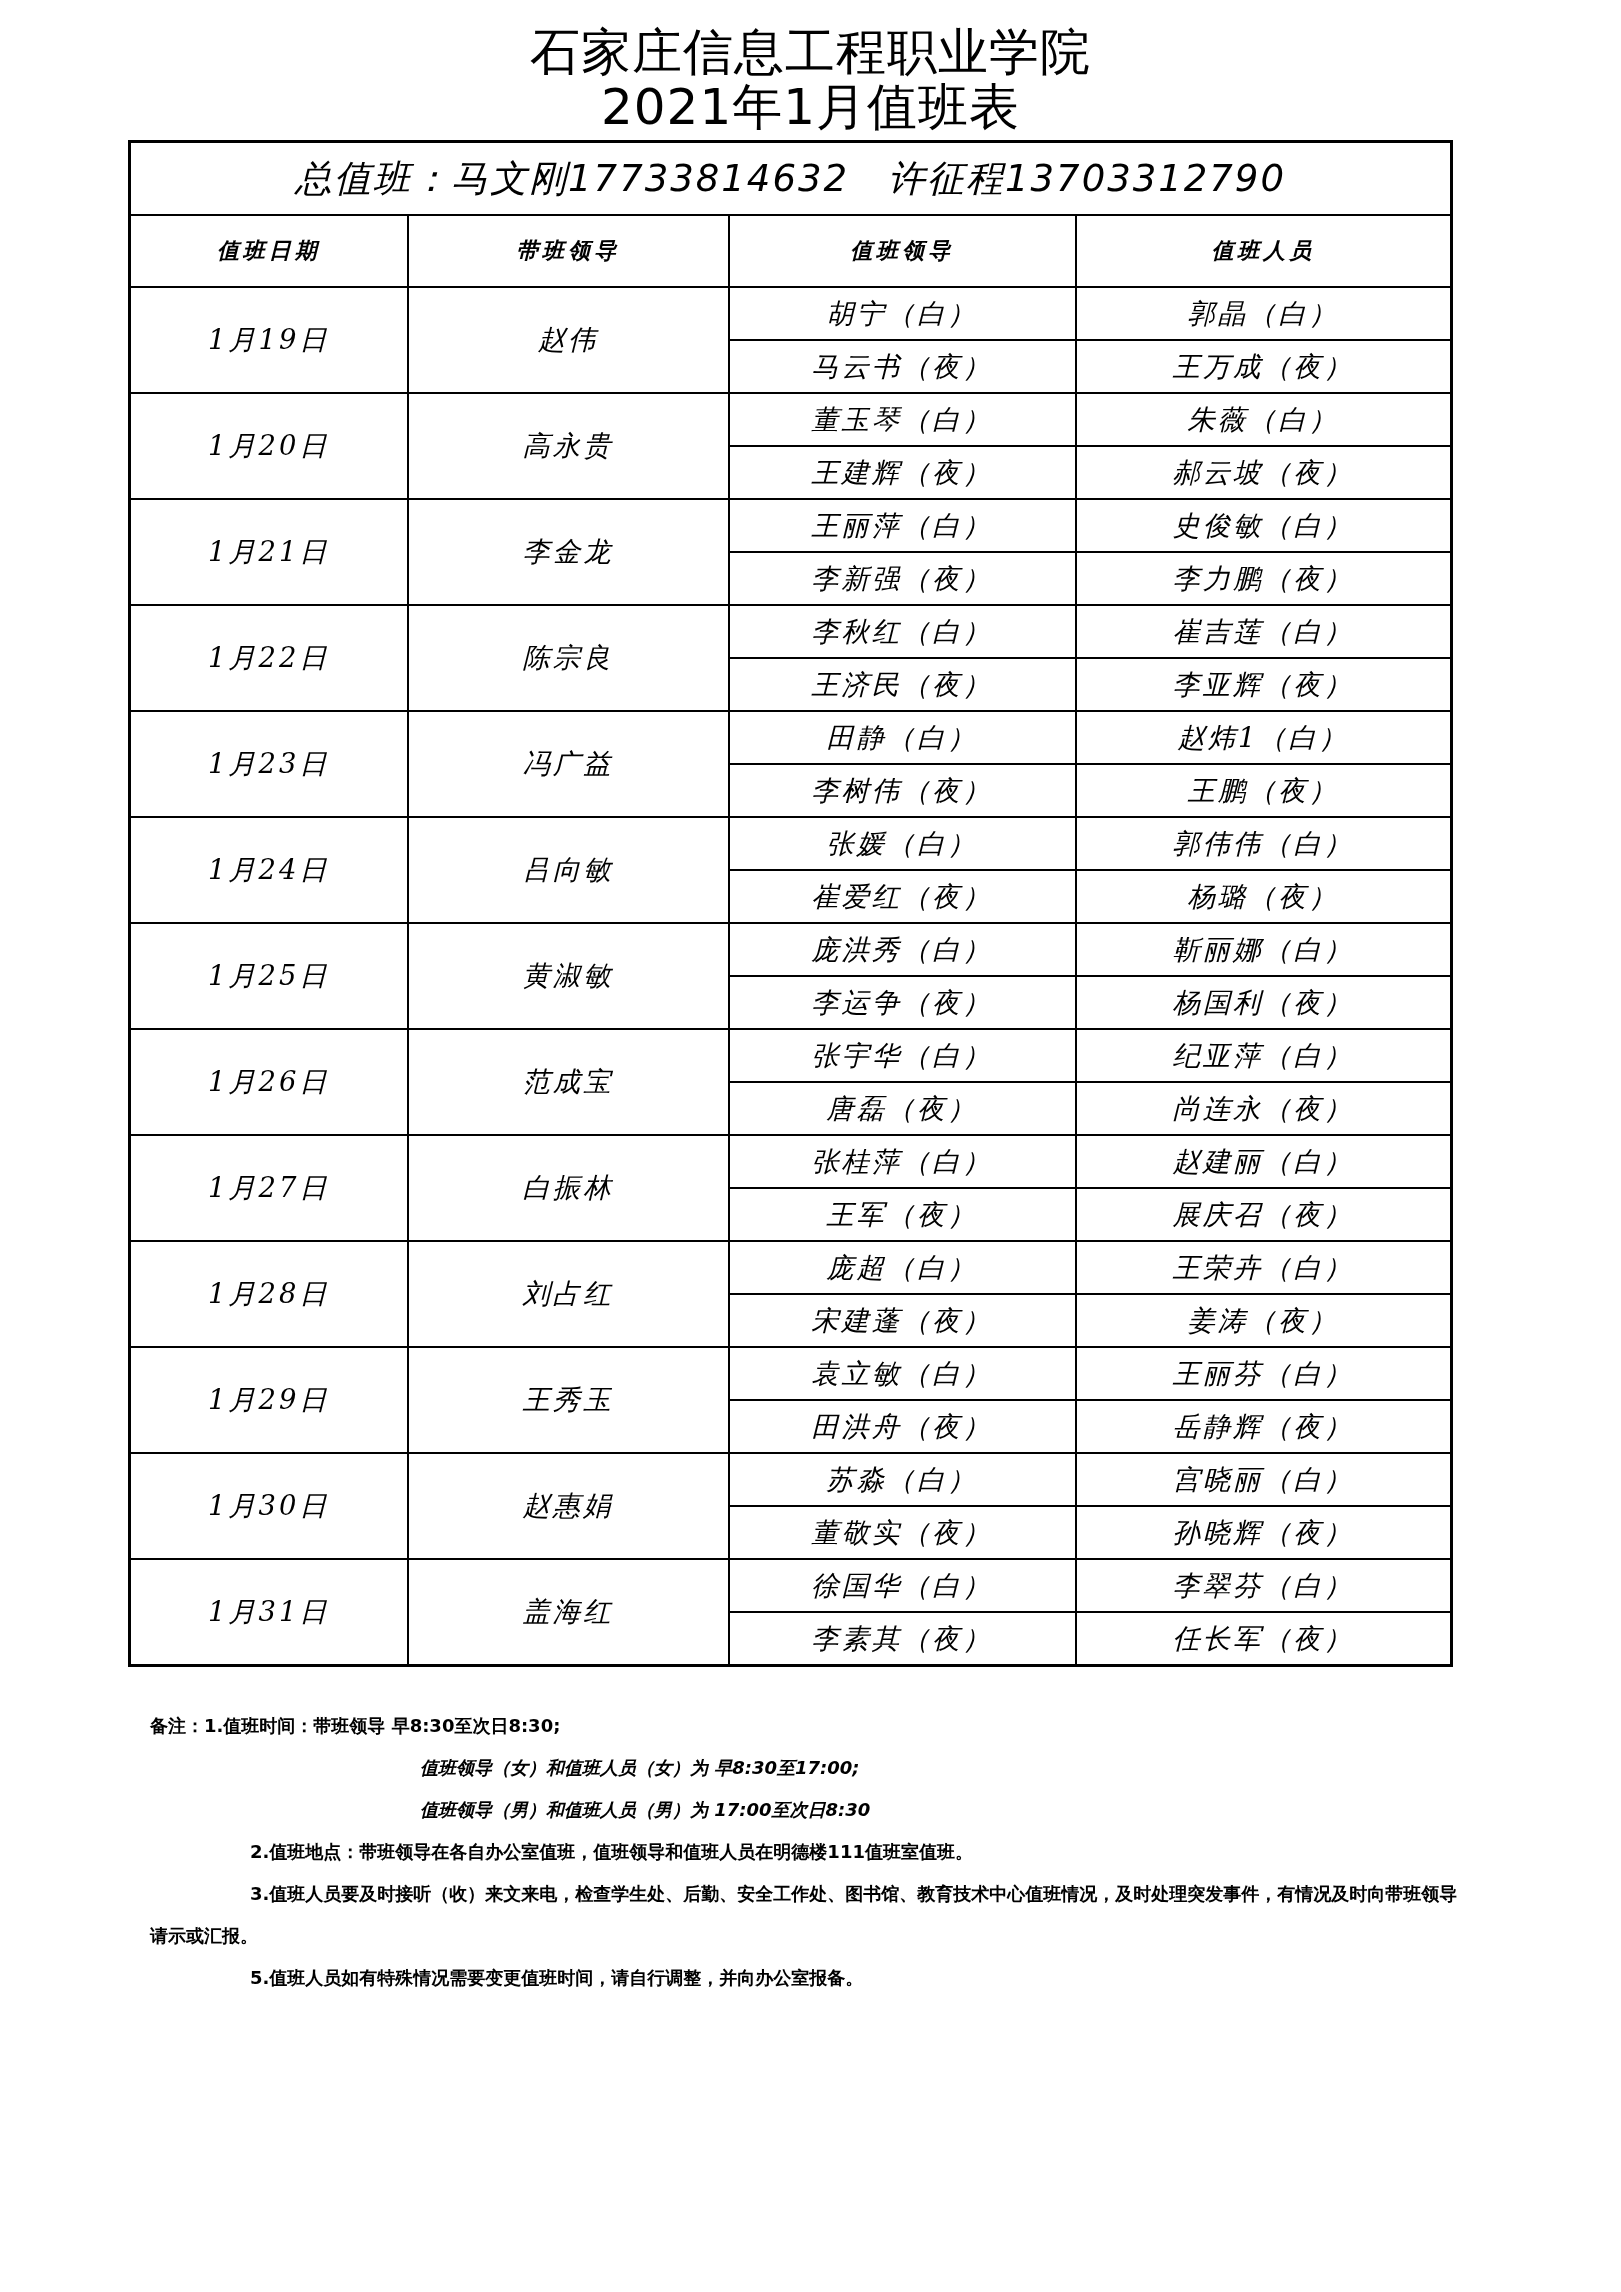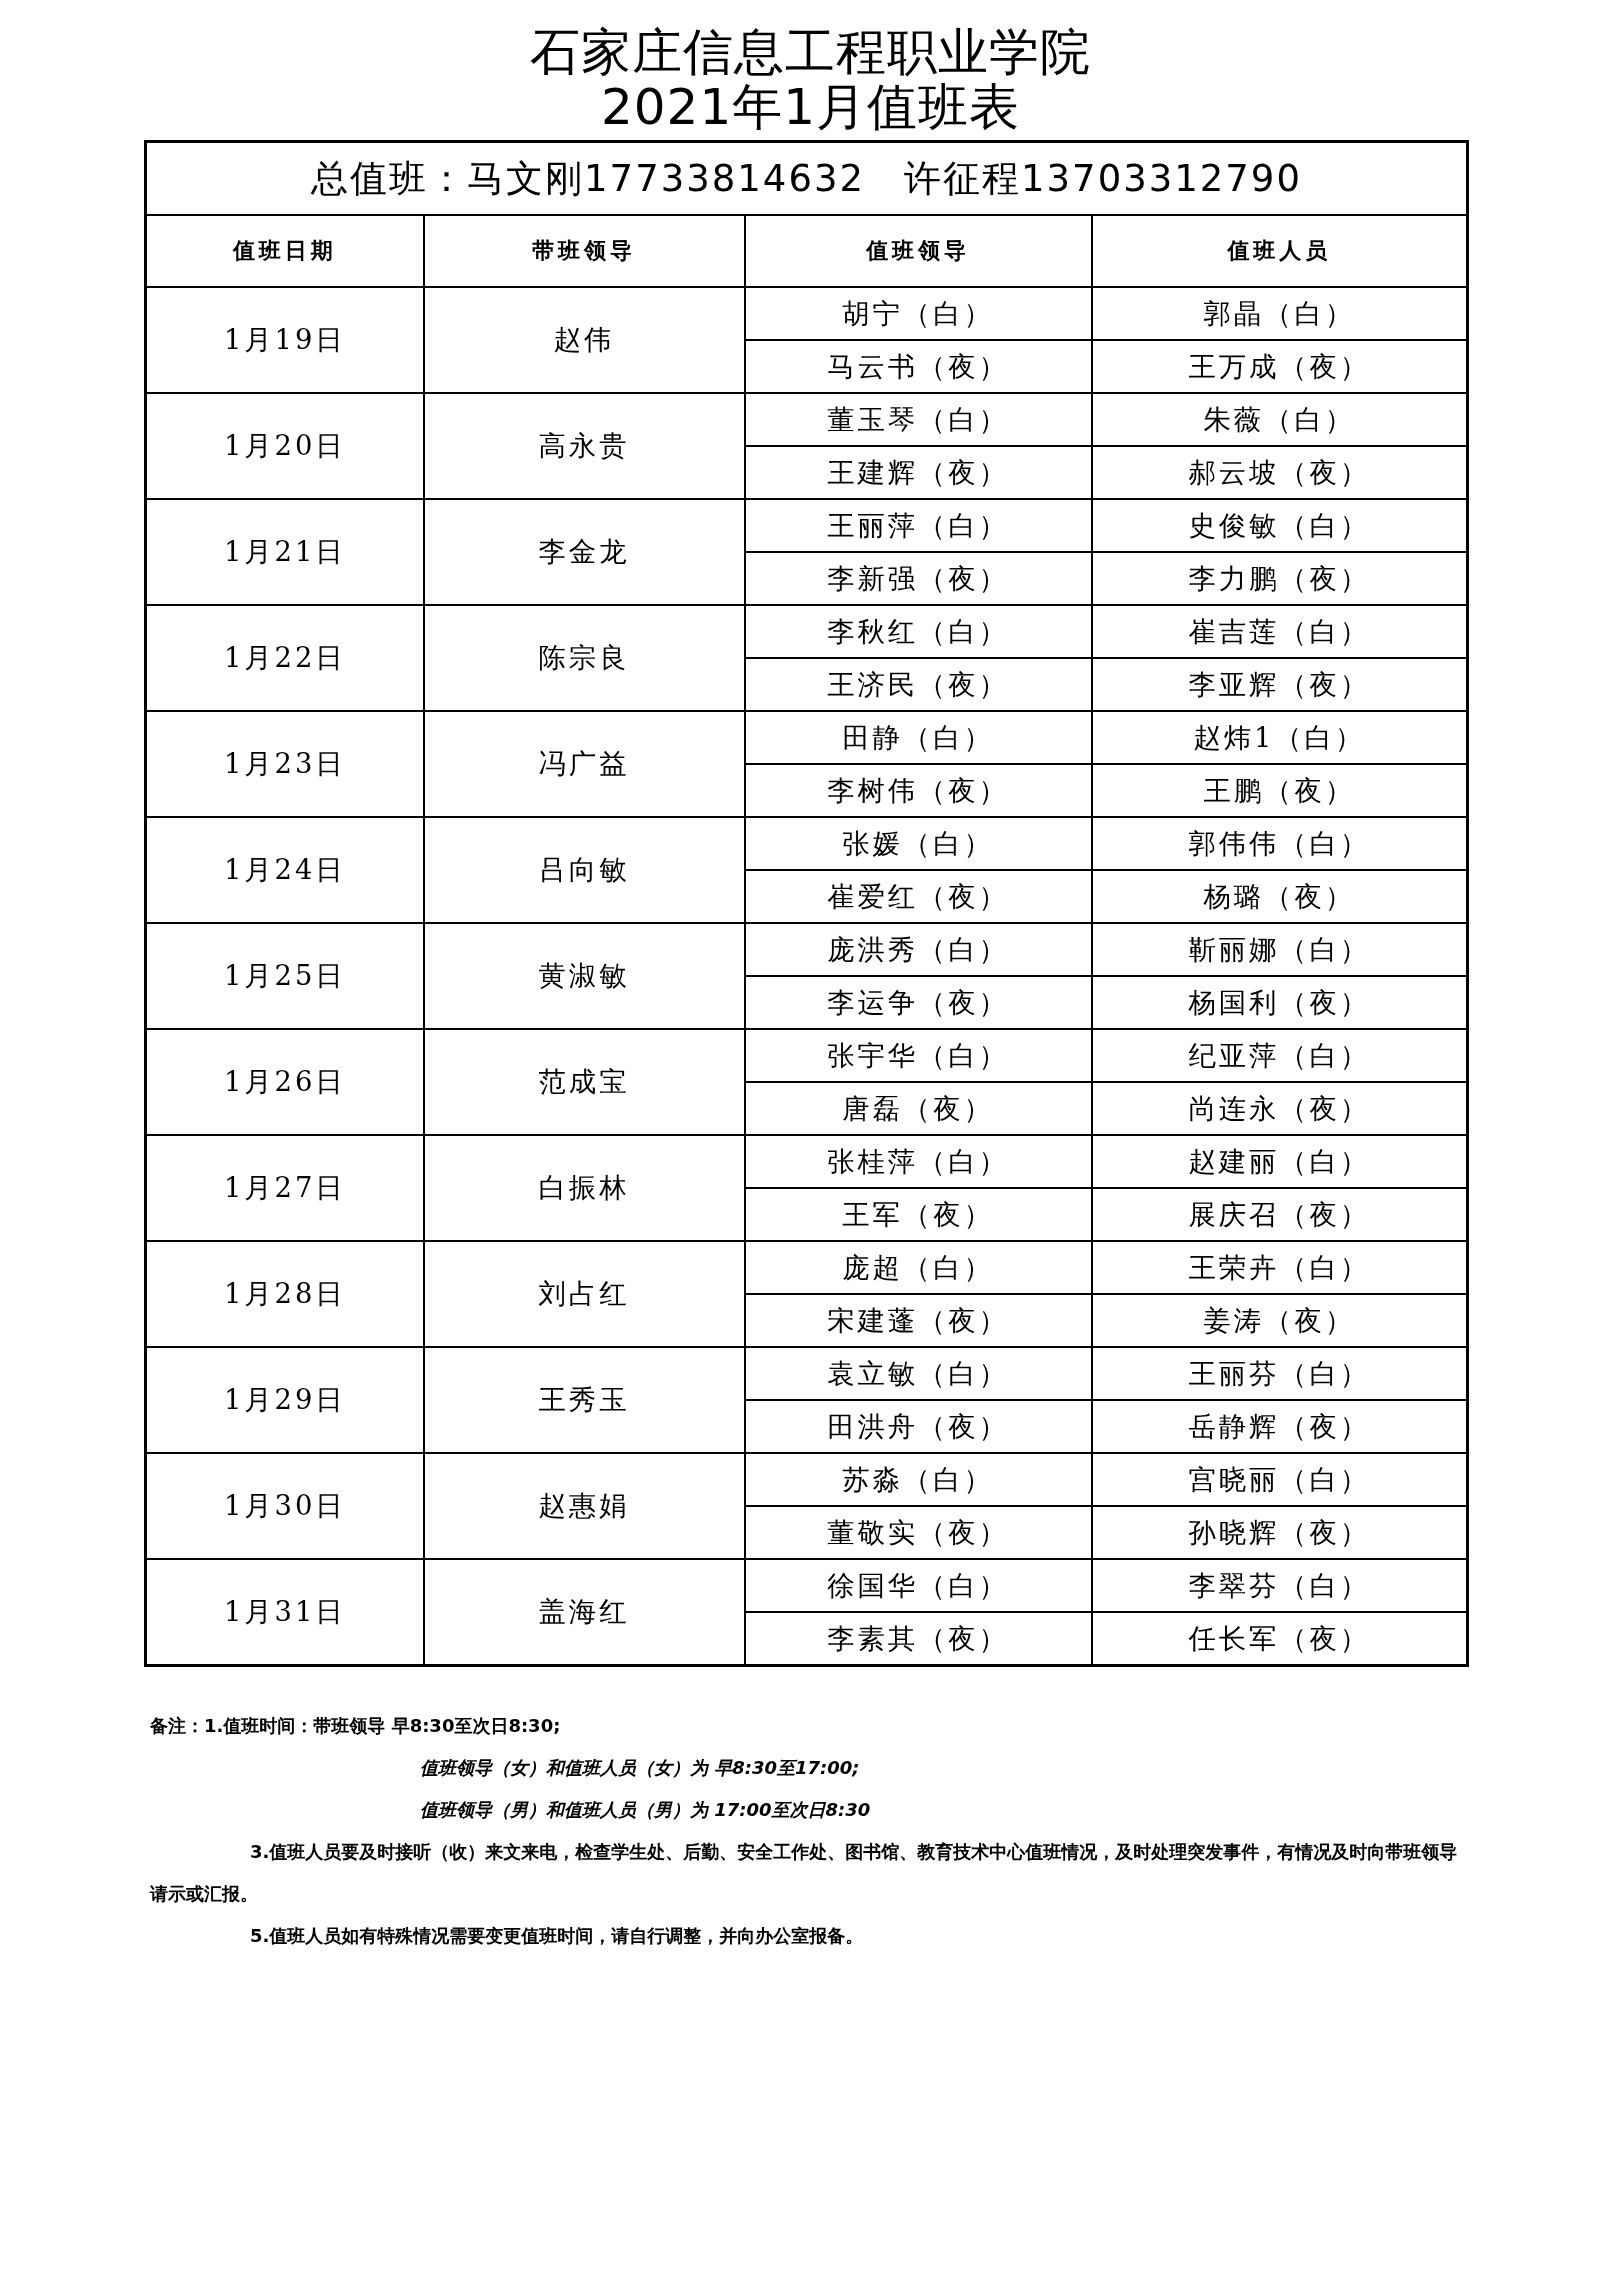--- a/index.html
+++ b/index.html
@@ -9,23 +9,24 @@
   }
   .title {
     position: absolute; left: 0; width: 1621px; text-align: center;
     font-family: "DejaVu Sans", "Liberation Sans", sans-serif;
     font-size: 50px; line-height: 47px; letter-spacing: 1px;
   }
   .title.t1 { top: 29px; }
   .title.t2 { top: 84px; }
 
   table.duty {
-    position: absolute; left: 144px; top: 140px; width: 1323px;
+    position: absolute; left: 128px; top: 140px; width: 1323px;
     border-collapse: collapse; table-layout: fixed;
     border: 3.9px solid #000;
+    font-style: italic;
   }
   table.duty td, table.duty th {
     border: 2.9px solid #000; padding: 0; text-align: center; vertical-align: middle;
     overflow: hidden; white-space: nowrap;
   }
   .sum-row td {
     height: 71px; font-family: "DejaVu Sans", "Liberation Sans", sans-serif;
     font-size: 37px; letter-spacing: 2px;
   }
   .head-row th {
@@ -197,16 +198,17 @@
         <td>李素其（夜）</td>
         <td>任长军（夜）</td>
       </tr>
     </tbody>
 </table>
 
 <div class="notes">
   <p>备注：1.值班时间：带班领导 早8:30至次日8:30;</p>
   <p class="indent2">值班领导（女）和值班人员（女）为 早8:30至17:00;</p>
   <p class="indent2">值班领导（男）和值班人员（男）为 17:00至次日8:30</p>
+  <p class="indent1">2.值班地点：带班领导在各自办公室值班，值班领导和值班人员在明德楼111值班室值班。</p>
   <p class="indent1">3.值班人员要及时接听（收）来文来电，检查学生处、后勤、安全工作处、图书馆、教育技术中心值班情况，及时处理突发事件，有情况及时向带班领导请示或汇报。</p>
   <p class="indent1">5.值班人员如有特殊情况需要变更值班时间，请自行调整，并向办公室报备。</p>
 </div>
 
 
 </body></html>

